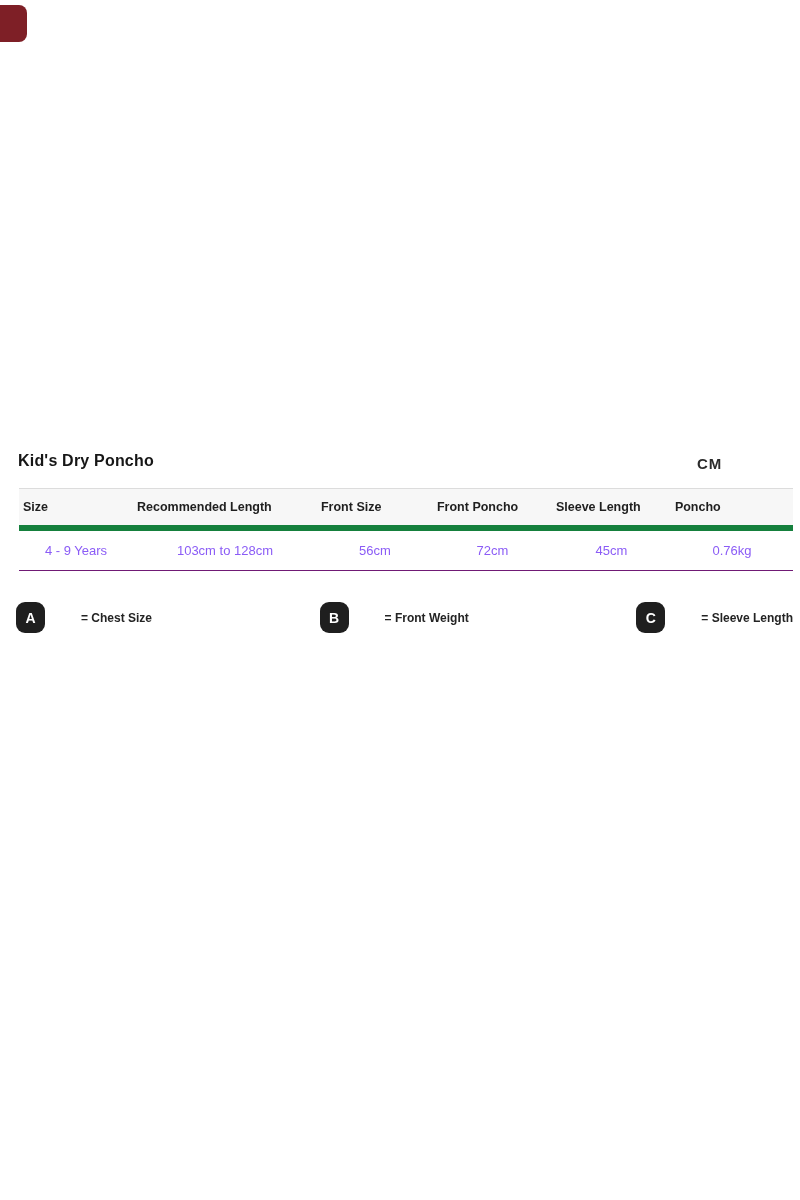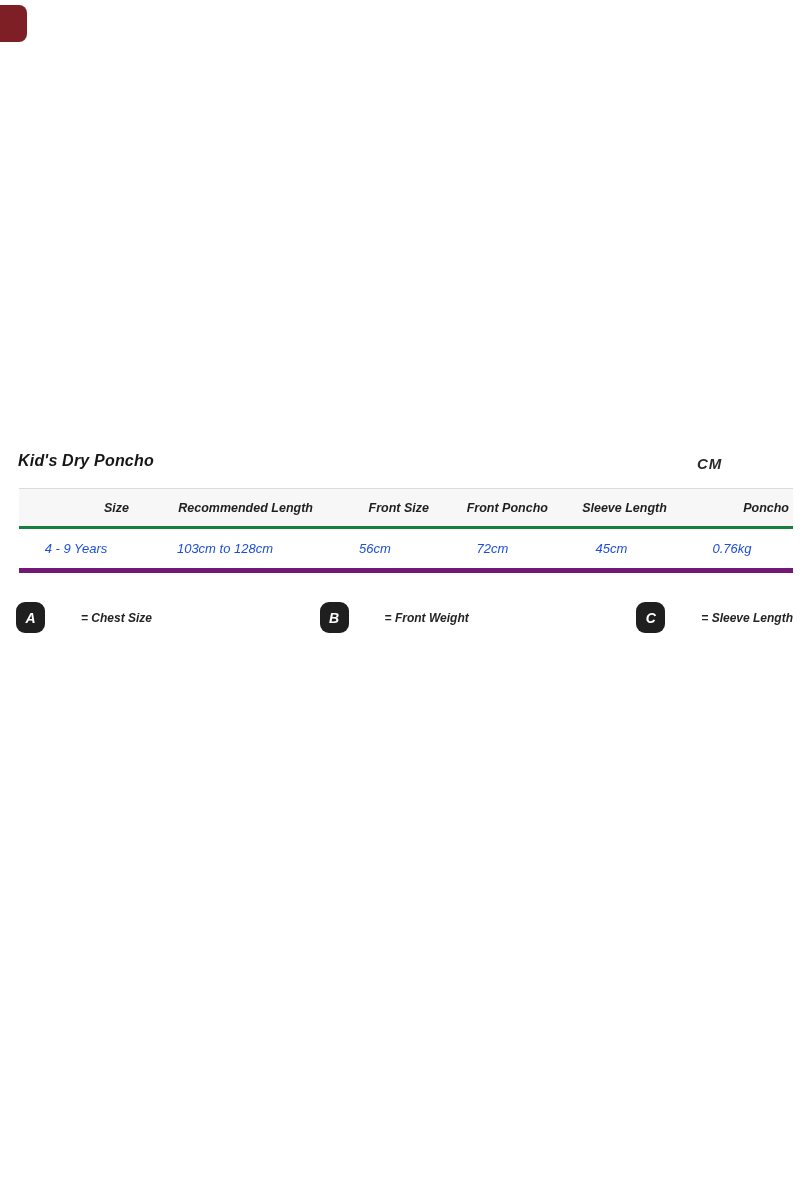--- a/index.html
+++ b/index.html
@@ -7,21 +7,20 @@
     padding: 0;
     background: #ffffff;
     font-family: "Liberation Sans", sans-serif;
   }
   .page {
     position: relative;
     width: 800px;
     height: 1200px;
     background: #ffffff;
     overflow: hidden;
-    font-style: italic;
   }
   
   .corner-block {
     position: absolute;
     left: 0;
     top: 5px;
     width: 27px;
     height: 37px;
     background: #7e1f26;
     border-radius: 0 8px 8px 0;
@@ -53,36 +52,36 @@
     width: 774px;
     border-collapse: collapse;
     table-layout: fixed;
   }
   table.size-table thead tr {
     height: 39px;
     background: #f7f7f7;
   }
   table.size-table thead tr th {
     border-top: 1px solid #dcdcdc;
-    border-bottom: 3px solid #15803d;
+    border-bottom: 6px solid #15803d;
     font-size: 12.5px;
     font-weight: 700;
     color: #1f1f1f;
-    text-align: right;
+    text-align: left;
     padding: 0 4px;
   }
   table.size-table tbody tr {
     height: 43px;
     background: #ffffff;
   }
   table.size-table tbody tr td {
-    border-bottom: 5px solid #701a75;
+    border-bottom: 1px solid #701a75;
     font-size: 13px;
     font-weight: 400;
-    color: #1d4ed8;
+    color: #8b5cf6;
     text-align: center;
     padding: 0 4px;
   }
   .legend {
     position: absolute;
     left: 16px;
     top: 602px;
     width: 777px;
     display: flex;
     justify-content: space-between;

